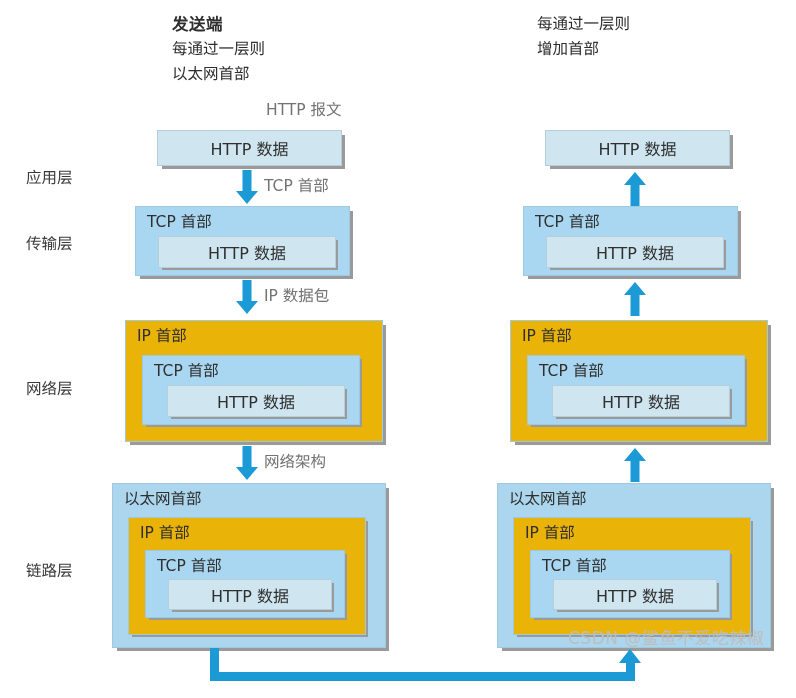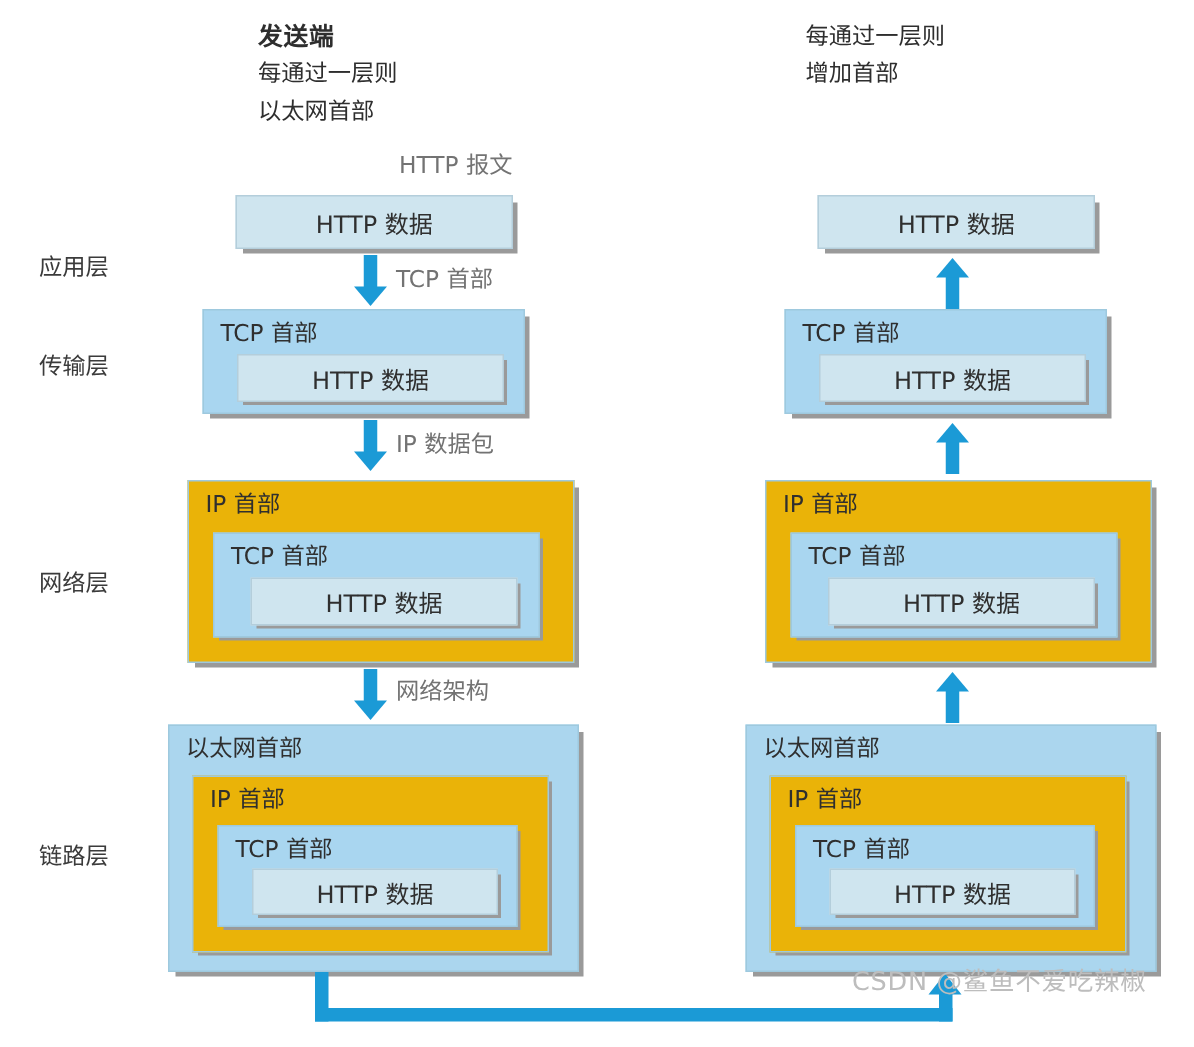--- a/index.html
+++ b/index.html
@@ -252,15 +252,15 @@
 
     <div class="wire-seg" style="left:210px;top:648px;width:9px;height:33px;"></div>
 
     <div class="wire-seg" style="left:210px;top:672px;width:425px;height:9px;"></div>
 
     <div class="wire-seg" style="left:626px;top:662px;width:9px;height:19px;"></div>
 
     <div class="wire-arrow-head" style="left:619px;top:649px;"></div>
   </div>
 
-  <div class="watermark" style="left:568px;top:640px;">CSDN @鲨鱼不爱吃辣椒</div>
+  <div class="watermark" style="left:568px;top:624px;">CSDN @鲨鱼不爱吃辣椒</div>
 
 </div>
 
 </body></html>

